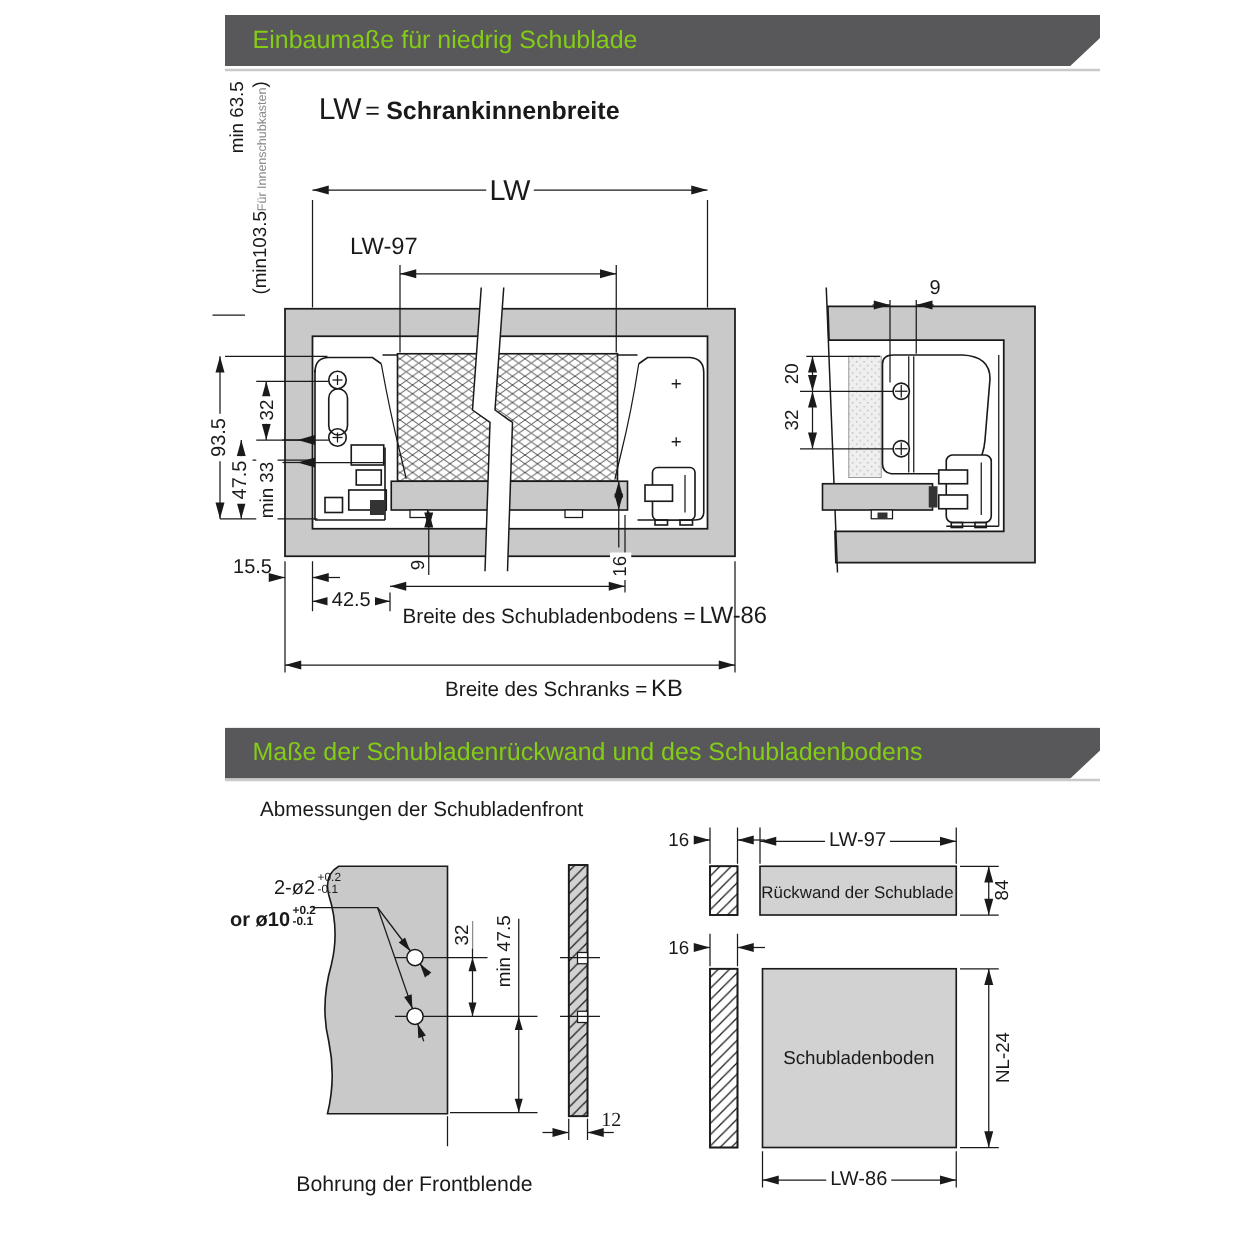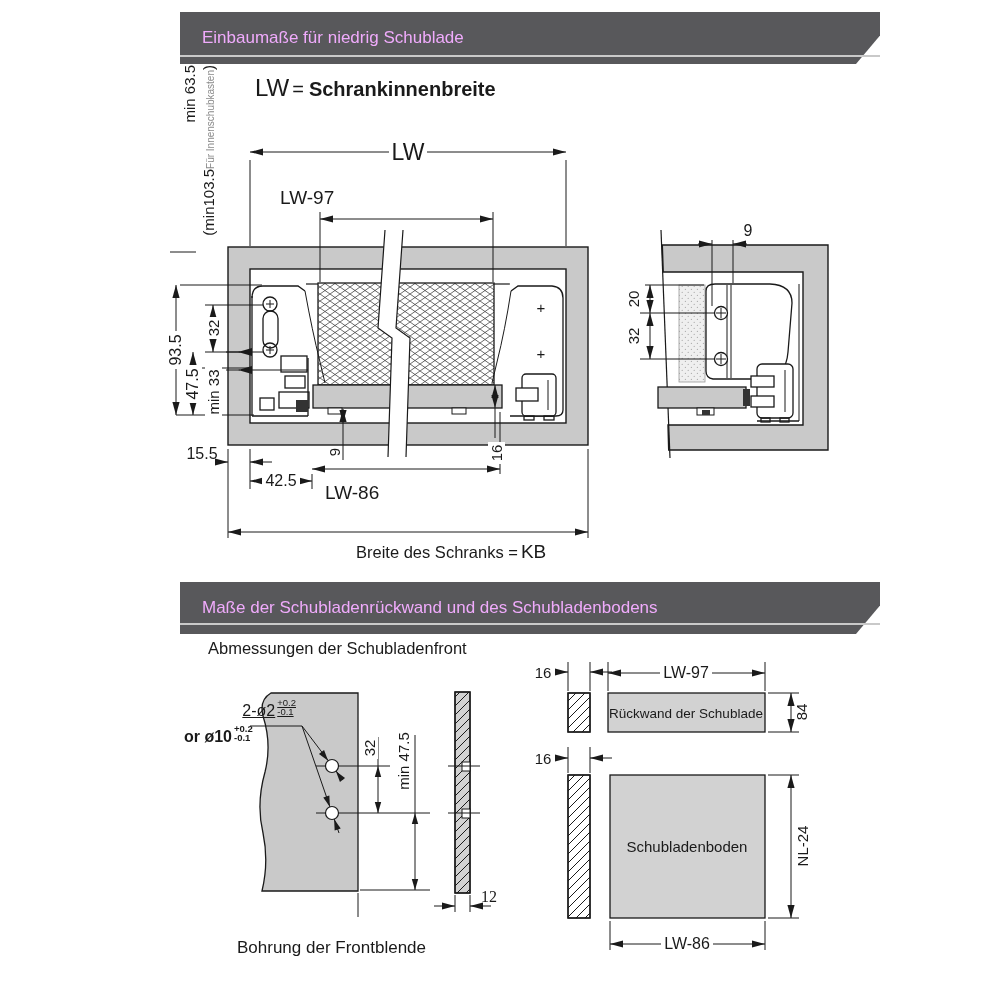--- a/index.html
+++ b/index.html
@@ -1,19 +1,19 @@
 <!DOCTYPE html>
 <html><head>
 <meta charset="utf-8">
 <style>
   html,body{margin:0;padding:0;}
   body{width:1000px;height:1000px;position:relative;background:#fff;
        font-family:"Liberation Sans",sans-serif;color:#1a1a1a;overflow:hidden;}
-  .bar{position:absolute;left:180px;width:700px;height:52px;background:#58585b;color:#f0abfc;
-       font-size:17px;display:flex;align-items:center;padding-left:22px;box-sizing:border-box;
+  .bar{position:absolute;left:180px;width:700px;height:41px;background:#58585b;color:#84cc16;
+       font-size:20px;display:flex;align-items:center;padding-left:22px;box-sizing:border-box;
        clip-path:polygon(0 0,100% 0,100% 45%,calc(100% - 24px) 100%,0 100%);}
   .barline{position:absolute;left:180px;width:700px;height:2px;background:#c9c9c9;}
   svg{position:absolute;left:0;top:0;}
   .lab{position:absolute;display:flex;align-items:center;justify-content:center;
        white-space:nowrap;font-size:16px;pointer-events:none;}
   .left{justify-content:flex-start;}
   .rot{transform:rotate(-90deg);}
   .bgw{background:#fff;padding:0 3px;}
   .sm{font-size:15px;}
   .big{font-size:19px;}
@@ -302,20 +302,21 @@
   <span class="bgw">42.5</span>
 </div>
 <div class="lab rot sm" style="left:284px;top:442px;width:100px;height:20px;">
   <span>9</span>
 </div>
 <div class="lab rot sm" style="left:446px;top:443px;width:100px;height:20px;">
   <span class="bgw">16</span>
 </div>
 
 <div class="lab left" style="left:322px;top:483px;height:20px;font-size:16.5px;">
+  <span>Breite des Schubladenbodens =</span>
     <span class="big" style="margin-left:3px;">LW-86</span>
 </div>
 <div class="lab left" style="left:323px;top:542px;height:20px;font-size:16.5px;margin-left:33px;">
   <span>Breite des Schranks =</span>
     <span class="big" style="margin-left:3px;">KB</span>
 </div>
 
 <div class="lab sm" style="left:531px;top:298px;width:20px;height:18px;">
   <span>+</span>
 </div>
@@ -335,21 +336,21 @@
 
 <div class="bar" style="top:552px;margin-top:30px;">
   <span>Maße der Schubladenrückwand und des Schubladenbodens</span>
 </div>
 <div class="barline" style="top:623px;"></div>
 
 <div class="lab left cap" style="left:208px;top:638px;height:20px;">
   <span>Abmessungen der Schubladenfront</span>
 </div>
 
-<div class="lab" style="left:196px;top:700px;width:100px;height:22px;justify-content:flex-end;text-decoration:underline;">
+<div class="lab" style="left:196px;top:700px;width:100px;height:22px;">
   <span>2-ø2</span>
   <span class="tol">
       <span>+0.2</span>
       <span>-0.1</span>
     </span>
 </div>
 <div class="lab" style="left:184px;top:726px;width:112px;height:22px;justify-content:flex-start;font-weight:bold;">
   <span>or ø10</span>
   <span class="tol">
       <span>+0.2</span>

